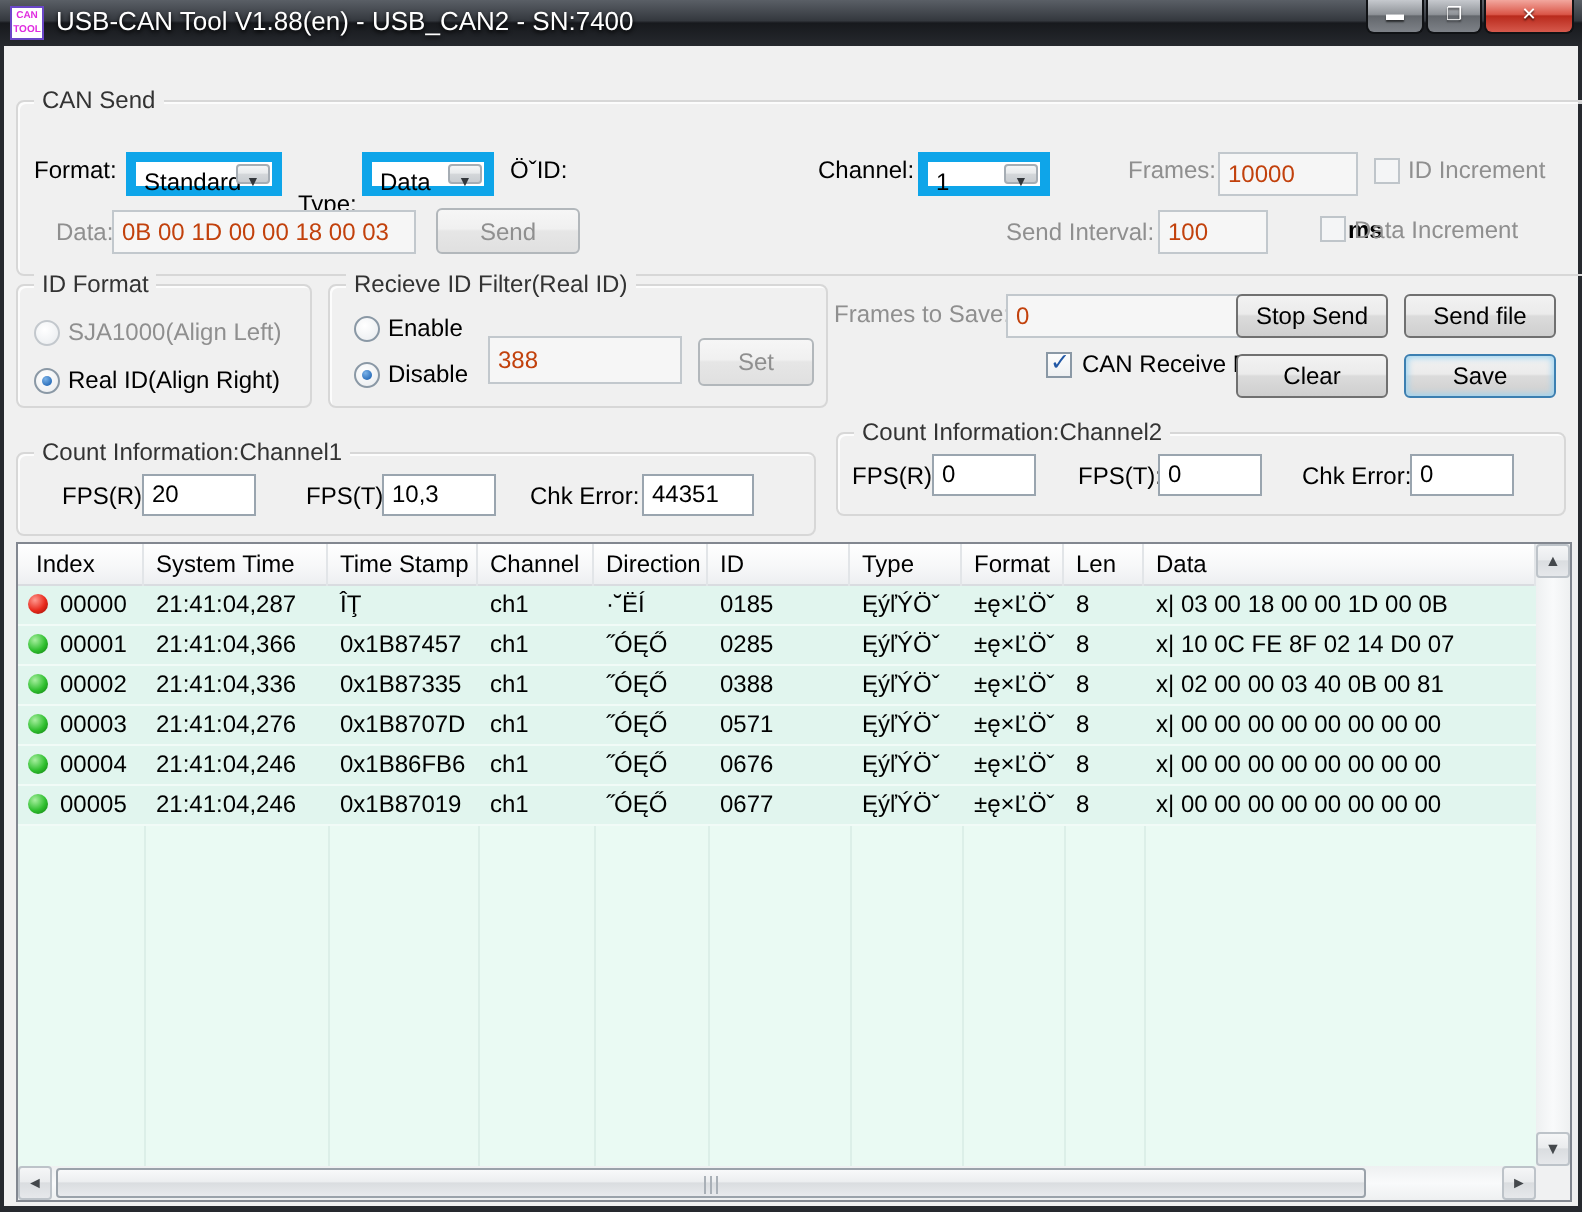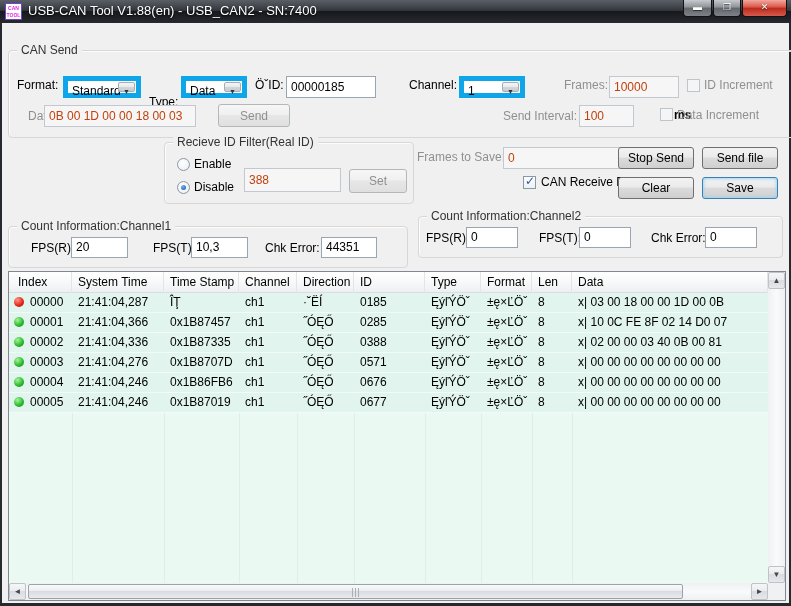--- a/index.html
+++ b/index.html
@@ -135,41 +135,47 @@
     <div class="combo" style="left:54px;top:25px;width:78px">
       <span>Standard</span>
       <span class="arr">▼</span>
     </div>
     <span class="lbl" style="left:140px;top:44px">Type:</span>
     <div class="combo" style="left:172px;top:25px;width:66px">
       <span>Data</span>
       <span class="arr">▼</span>
     </div>
     <span class="lbl" style="left:246px;top:27px">ÖˇID:</span>
-    <div class="tb" style="left:277px;top:25px;width:90px">00000185</div>
     <span class="lbl" style="left:400px;top:27px">Channel:</span>
     <div class="combo" style="left:450px;top:25px;width:66px">
       <span>1</span>
       <span class="arr">▼</span>
     </div>
     <span class="lbl dis" style="left:555px;top:27px">Frames:</span>
     <div class="tb dis" style="left:600px;top:25px;width:70px">10000</div>
     <span class="chk dis" style="left:678px;top:28px"></span>
     <span class="lbl dis" style="left:695px;top:27px">ID Increment</span>
 
     <span class="lbl dis" style="left:19px;top:58px">Data:</span>
-    <div class="tb dis" style="left:35px;top:54px;width:152px">0B 00 1D 00 00 18 00 03</div>
+    <div class="tb dis" style="left:47px;top:54px;width:152px">0B 00 1D 00 00 18 00 03</div>
     <button class="btn dis" style="left:209px;top:53px;width:72px;height:23px">Send</button>
     <span class="lbl dis" style="left:494px;top:58px">Send Interval:</span>
     <div class="tb dis" style="left:570px;top:54px;width:55px">100</div>
     <span class="lbl b" style="left:633px;top:57px">ms</span>
     <span class="chk dis" style="left:651px;top:57px"></span>
     <span class="lbl dis" style="left:668px;top:57px">Data Increment</span>
   </div>
 
+  <div class="group" style="left:8px;top:142px;width:148px;height:62px">
+    <span class="gcap">ID Format</span>
+    <span class="radio dis" style="left:8px;top:17px"></span>
+    <span class="lbl dis" style="left:25px;top:16px">SJA1000(Align Left)</span>
+    <span class="radio on" style="left:8px;top:41px"></span>
+    <span class="lbl" style="left:25px;top:40px">Real ID(Align Right)</span>
+  </div>
 
   <div class="group" style="left:164px;top:142px;width:250px;height:62px">
     <span class="gcap">Recieve ID Filter(Real ID)</span>
     <span class="radio" style="left:12px;top:15px"></span>
     <span class="lbl" style="left:29px;top:14px">Enable</span>
     <span class="radio on" style="left:12px;top:38px"></span>
     <span class="lbl" style="left:29px;top:37px">Disable</span>
     <div class="tb dis" style="left:79px;top:25px;width:97px;height:24px;line-height:22px">388</div>
     <button class="btn dis" style="left:184px;top:26px;width:58px;height:24px">Set</button>
   </div>

